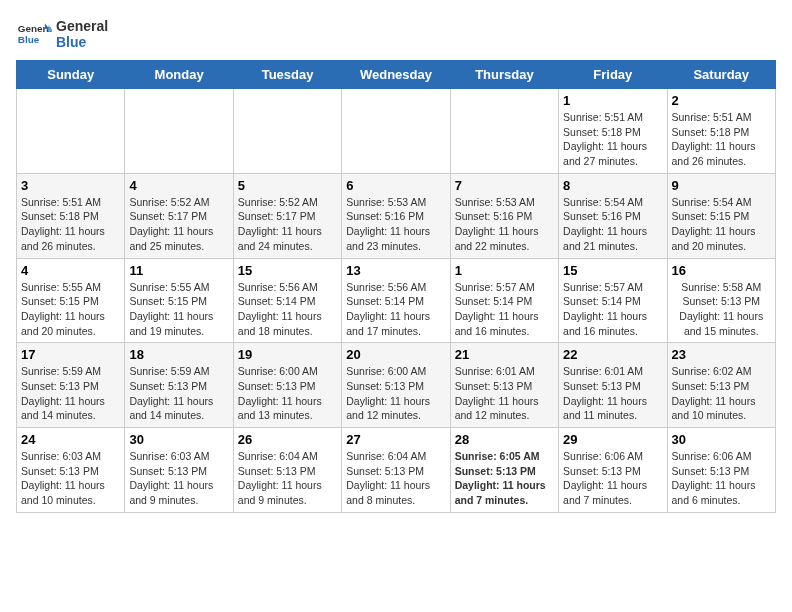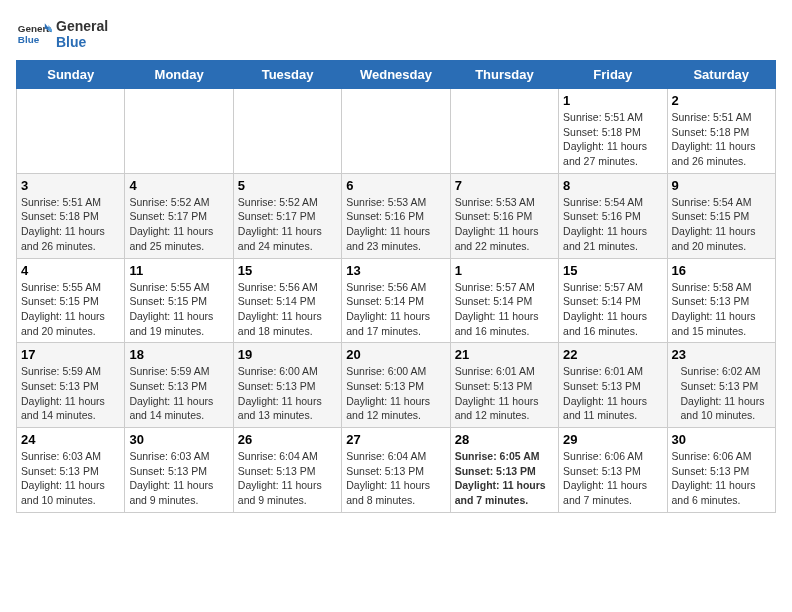--- a/index.html
+++ b/index.html
@@ -205,21 +205,21 @@
 Daylight: 11 hours and 16 minutes.</div>
         </td>
         <td>
           <span class="day-num">15</span>
           <div class="day-info" style="white-space: pre-line;">Sunrise: 5:57 AM
 Sunset: 5:14 PM
 Daylight: 11 hours and 16 minutes.</div>
         </td>
         <td>
           <span class="day-num">16</span>
-          <div class="day-info" style="white-space: pre-line;">Sunrise: 5:58 AM
+          <div class="day-info" style="white-space: pre-line; text-align: center;">Sunrise: 5:58 AM
 Sunset: 5:13 PM
 Daylight: 11 hours and 15 minutes.</div>
         </td>
       </tr>
       <tr>
         <td>
           <span class="day-num">17</span>
           <div class="day-info" style="white-space: pre-line;">Sunrise: 5:59 AM
 Sunset: 5:13 PM
 Daylight: 11 hours and 14 minutes.</div>
@@ -249,21 +249,21 @@
 Daylight: 11 hours and 12 minutes.</div>
         </td>
         <td>
           <span class="day-num">22</span>
           <div class="day-info" style="white-space: pre-line;">Sunrise: 6:01 AM
 Sunset: 5:13 PM
 Daylight: 11 hours and 11 minutes.</div>
         </td>
         <td>
           <span class="day-num">23</span>
-          <div class="day-info" style="white-space: pre-line; margin-left: 9px;">Sunrise: 6:02 AM
+          <div class="day-info" style="white-space: pre-line;">Sunrise: 6:02 AM
 Sunset: 5:13 PM
 Daylight: 11 hours and 10 minutes.</div>
         </td>
       </tr>
       <tr>
         <td>
           <span class="day-num">24</span>
           <div class="day-info" style="white-space: pre-line;">Sunrise: 6:03 AM
 Sunset: 5:13 PM
 Daylight: 11 hours and 10 minutes.</div>

